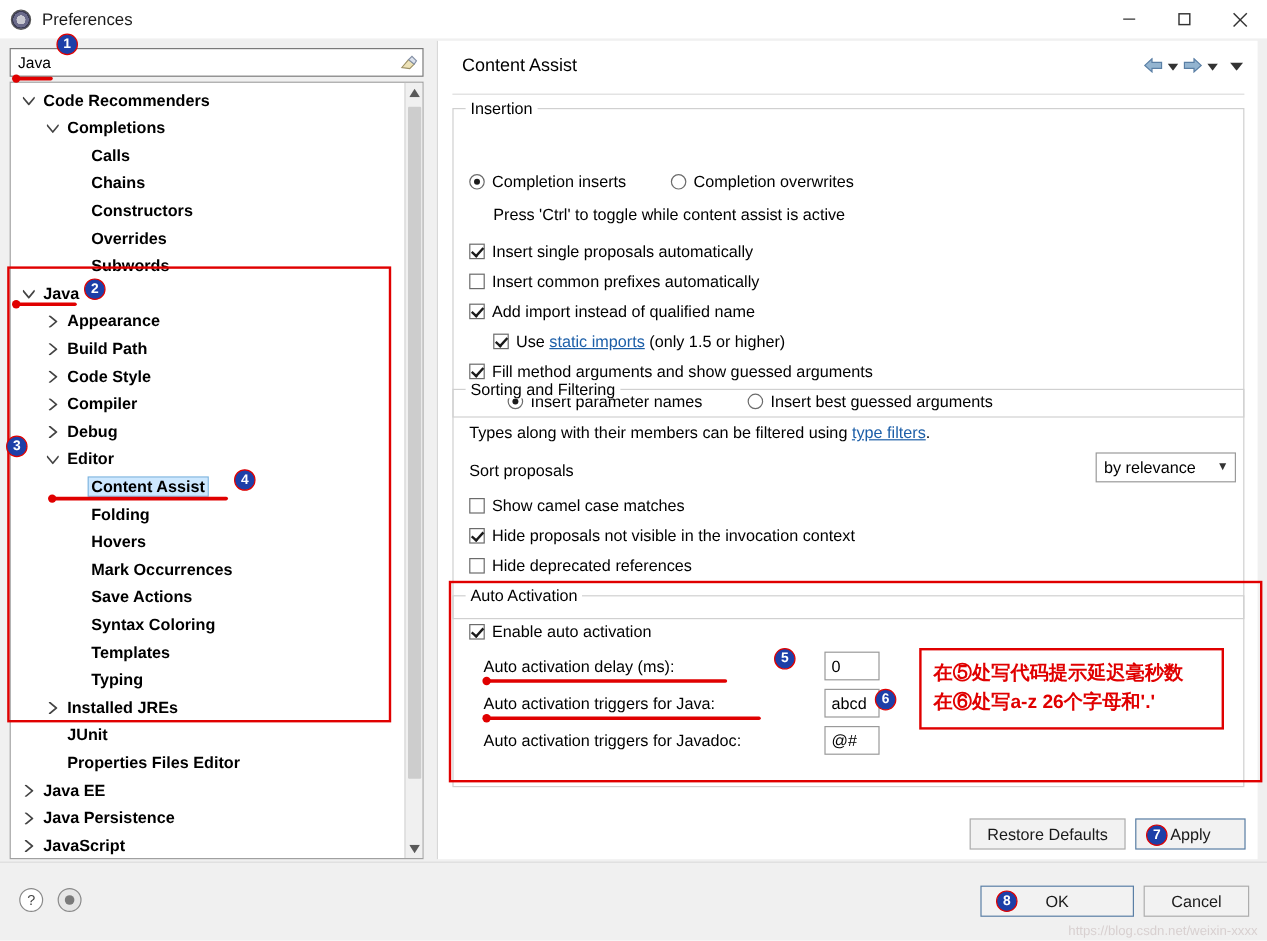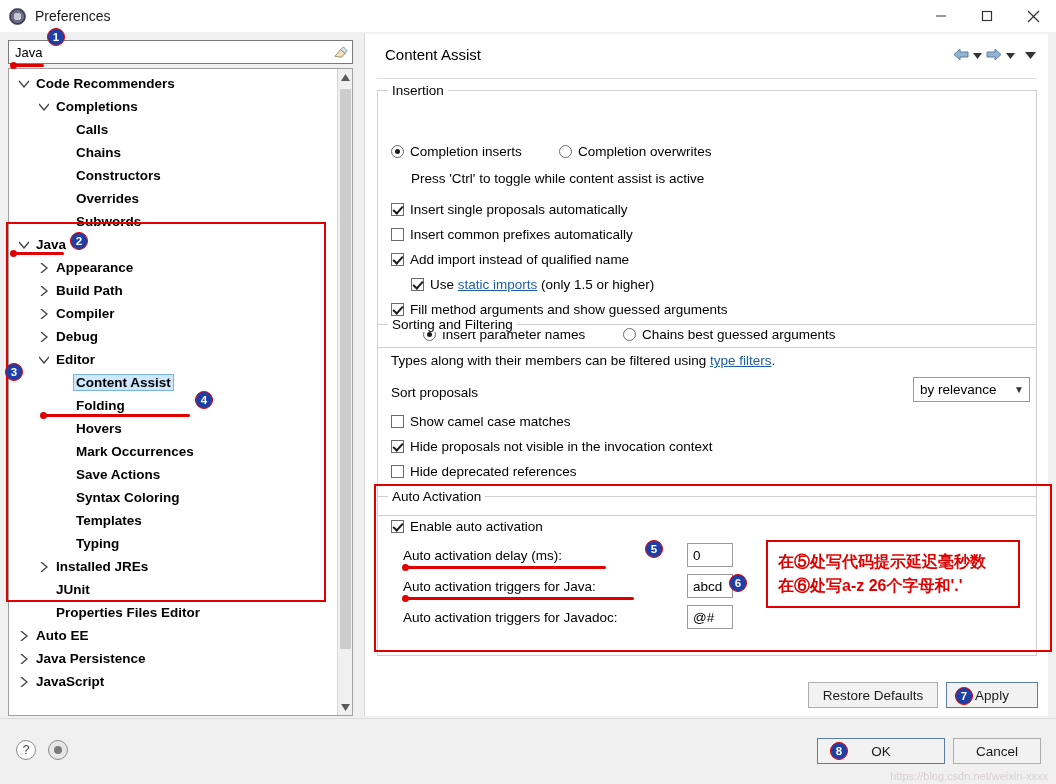--- a/index.html
+++ b/index.html
@@ -302,20 +302,28 @@
             </svg>
           </span>
           <span class="node-label">Build Path</span>
         </div>
         <div class="node" style="padding-left: 28px;">
           <span class="arrow">
             <svg width="8" height="10" viewBox="0 0 8 10">
               <path d="M1 0 L7 5 L1 10" fill="none" stroke="#444" stroke-width="1.4"></path>
             </svg>
           </span>
+          <span class="node-label">Code Style</span>
+        </div>
+        <div class="node" style="padding-left: 28px;">
+          <span class="arrow">
+            <svg width="8" height="10" viewBox="0 0 8 10">
+              <path d="M1 0 L7 5 L1 10" fill="none" stroke="#444" stroke-width="1.4"></path>
+            </svg>
+          </span>
           <span class="node-label">Compiler</span>
         </div>
         <div class="node" style="padding-left: 28px;">
           <span class="arrow">
             <svg width="8" height="10" viewBox="0 0 8 10">
               <path d="M1 0 L7 5 L1 10" fill="none" stroke="#444" stroke-width="1.4"></path>
             </svg>
           </span>
           <span class="node-label">Debug</span>
         </div>
@@ -374,21 +382,21 @@
         <div class="node" style="padding-left: 28px;">
           <span class="arrow none"></span>
           <span class="node-label">Properties Files Editor</span>
         </div>
         <div class="node" style="padding-left: 8px;">
           <span class="arrow">
             <svg width="8" height="10" viewBox="0 0 8 10">
               <path d="M1 0 L7 5 L1 10" fill="none" stroke="#444" stroke-width="1.4"></path>
             </svg>
           </span>
-          <span class="node-label">Auto EE</span>
+          <span class="node-label">Java EE</span>
         </div>
         <div class="node" style="padding-left: 8px;">
           <span class="arrow">
             <svg width="8" height="10" viewBox="0 0 8 10">
               <path d="M1 0 L7 5 L1 10" fill="none" stroke="#444" stroke-width="1.4"></path>
             </svg>
           </span>
           <span class="node-label">Java Persistence</span>
         </div>
         <div class="node" style="padding-left: 8px;">
@@ -480,21 +488,21 @@
       <div class="row" style="position:absolute; left:13px; top:211px;">
         <span class="chk checked"></span>
         <span class="lbl">Fill method arguments and show guessed arguments</span>
       </div>
       <div class="row" style="position:absolute; left:45px; top:236px;">
         <span class="radio on"></span>
         <span class="lbl">Insert parameter names</span>
       </div>
       <div class="row" style="position:absolute; left:245px; top:236px;">
         <span class="radio"></span>
-        <span class="lbl">Chains best guessed arguments</span>
+        <span class="lbl">Insert best guessed arguments</span>
       </div>
     </div>
 
     <div class="group" style="left:12px; top:290px; width:660px; height:192px;">
       <span class="legend">Sorting and Filtering</span>
       <div style="position:absolute; left:13px; top:28px; font-size:13.5px;">
         <span>Types along with their members can be filtered using </span><span class="link">type filters</span><span>.</span>
       </div>
       <div style="position:absolute; left:13px; top:60px; font-size:13.5px;">Sort proposals</div>
       <div class="combo" style="position:absolute; left:535px; top:52px; width:117px;">

